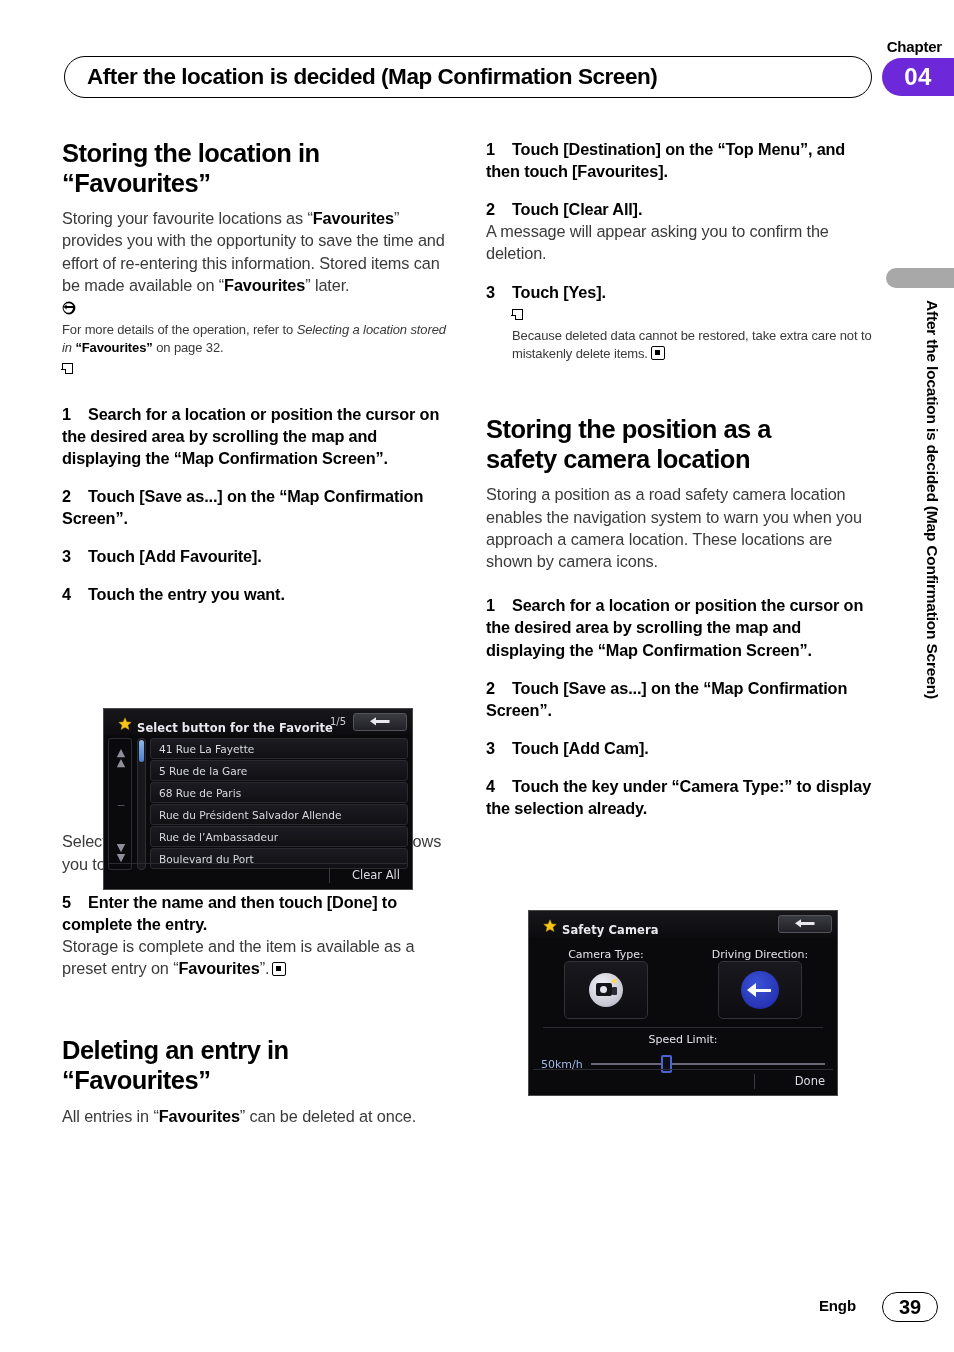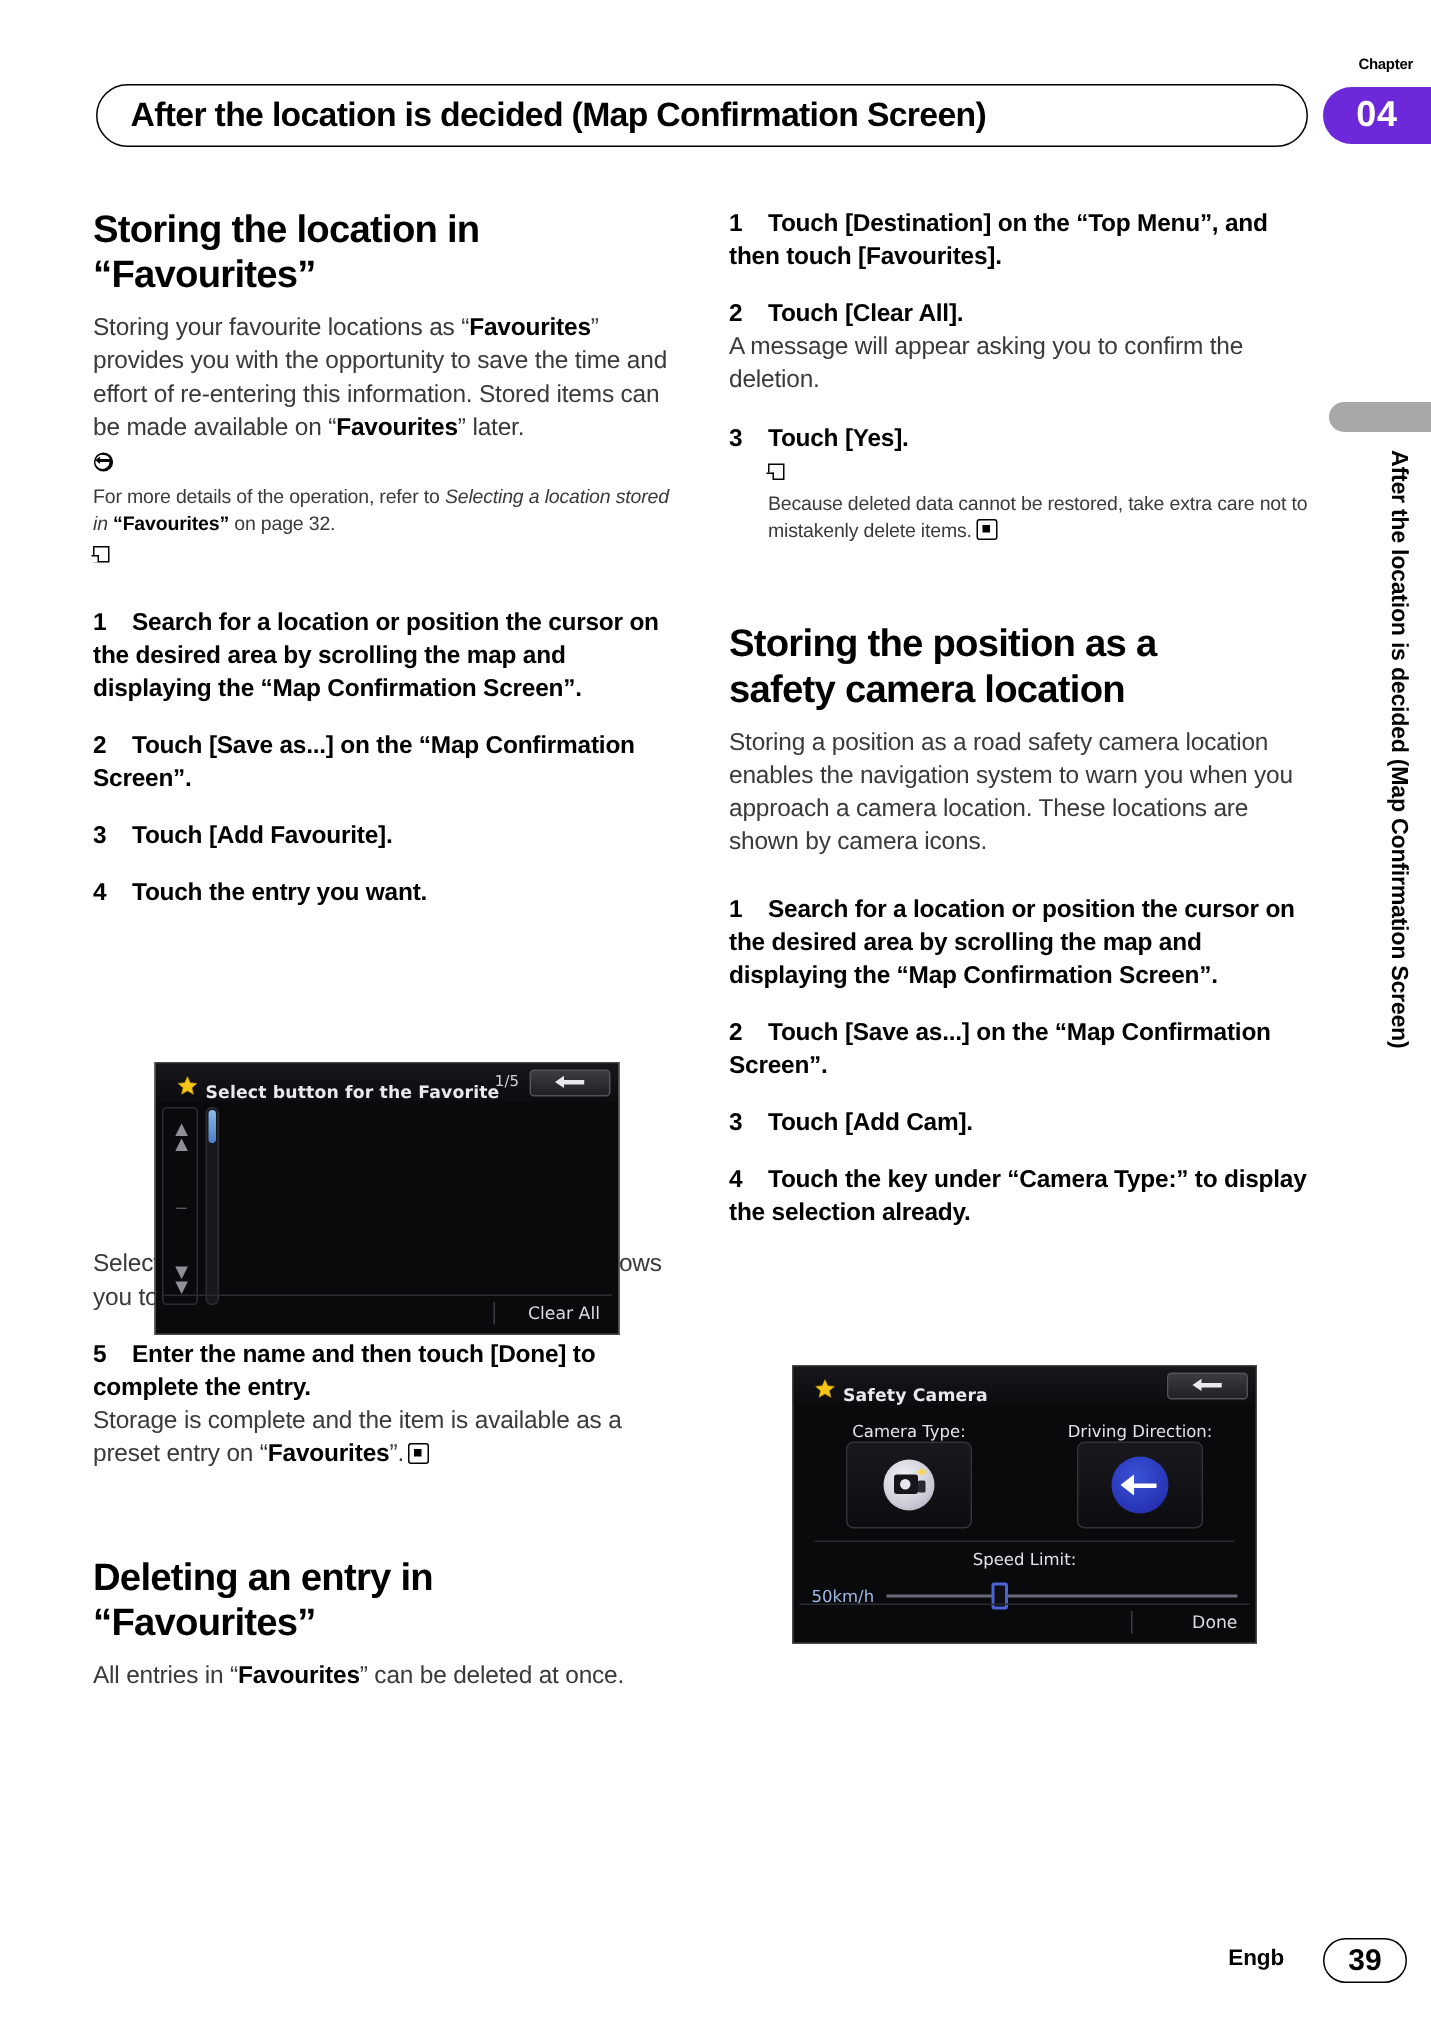--- a/index.html
+++ b/index.html
@@ -20,21 +20,21 @@
   #header-area {
     position: absolute;
     top: 0; left: 0;
     width: 954px;
     height: 120px;
   }
   #chapter-word {
     position: absolute;
     right: 12px;
     top: 38px;
-    font-size: 10px;
+    font-size: 15px;
     font-weight: bold;
     letter-spacing: -0.2px;
     color: #000;
   }
   #chapter-badge {
     position: absolute;
     right: 0;
     top: 58px;
     width: 72px;
     height: 38px;
@@ -623,20 +623,28 @@
 
   <div class="fav-scrollcol">
     <span class="chev up">▲<br>▲</span>
     <span class="chev mid">─</span>
     <span class="chev down">▼<br>▼</span>
   </div>
   <div class="fav-track">
     <div class="fav-thumb"></div>
   </div>
 
+  <div class="fav-list">
+    <div class="fav-item">41 Rue La Fayette</div>
+    <div class="fav-item">5 Rue de la Gare</div>
+    <div class="fav-item">68 Rue de Paris</div>
+    <div class="fav-item">Rue du Président Salvador Allende</div>
+    <div class="fav-item">Rue de l’Ambassadeur</div>
+    <div class="fav-item">Boulevard du Port</div>
+  </div>
 
   <div class="shot-footer">
     <span class="divider"></span>
     <span class="footer-btn">Clear All</span>
   </div>
 </div>
 
 <div class="device-shot" id="shot-camera">
   <div class="shot-titlebar">
     <span class="star-icon">

